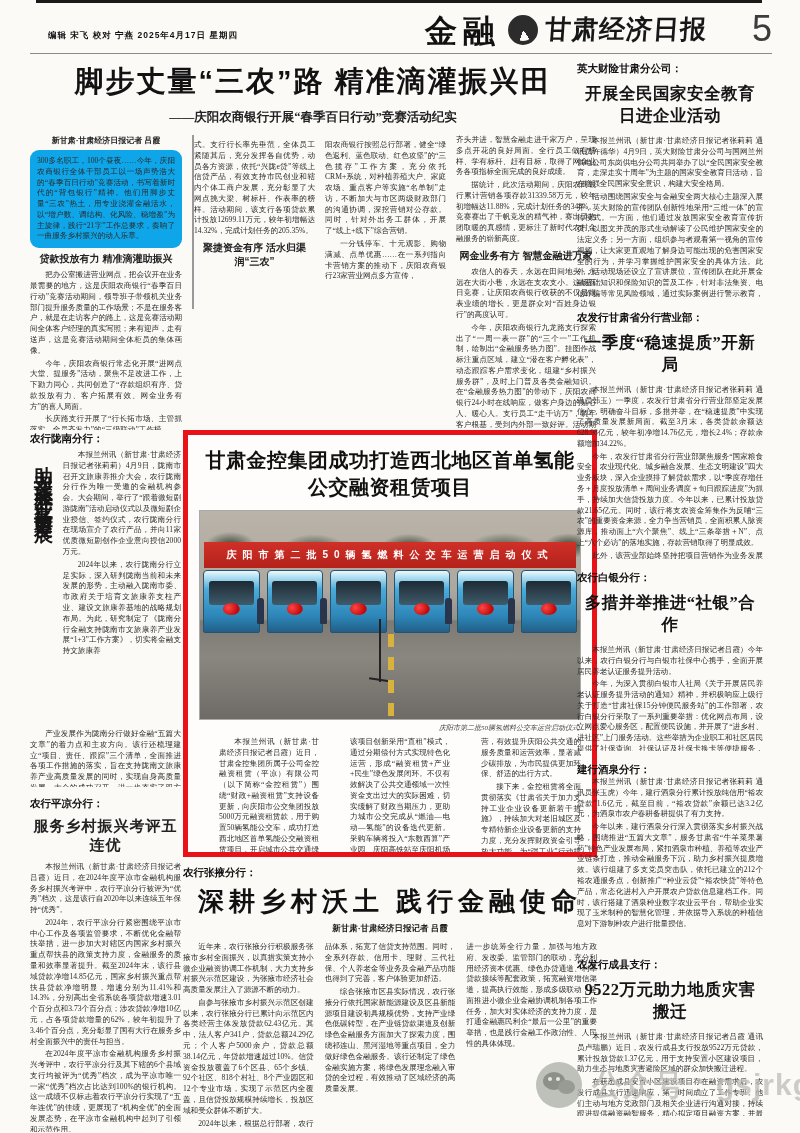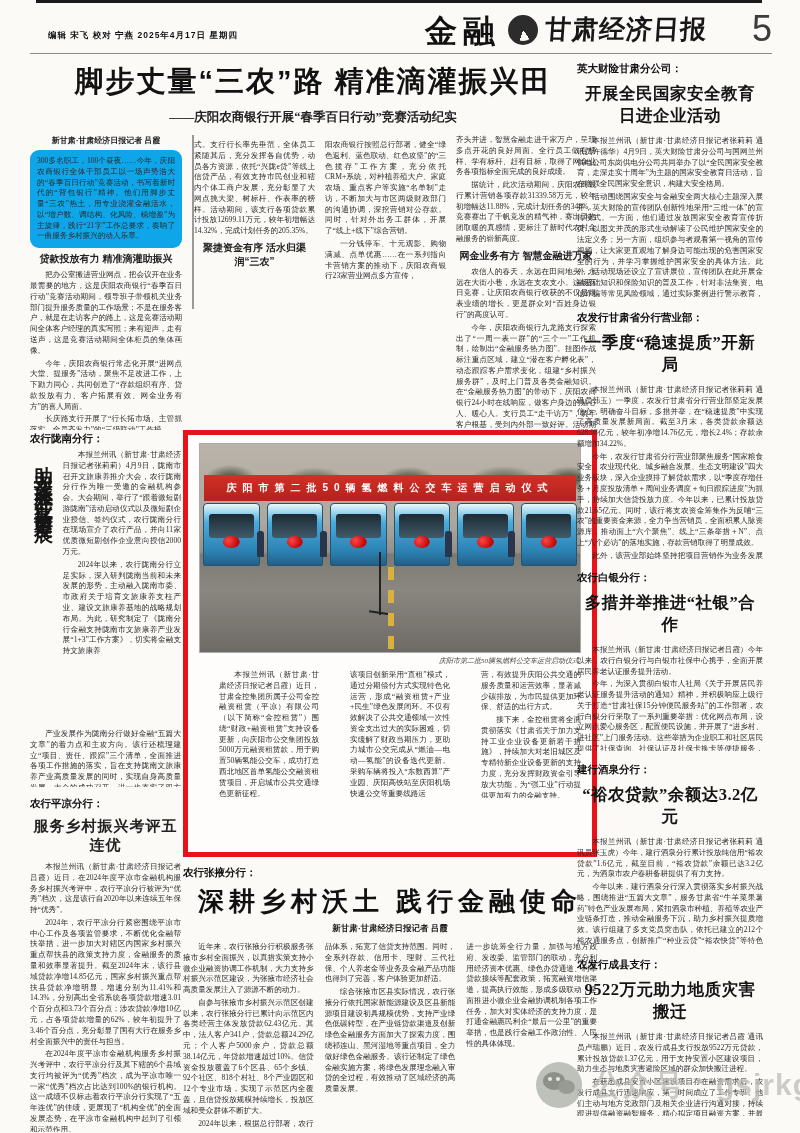--- a/index.html
+++ b/index.html
@@ -180,20 +180,21 @@
     <div class="lbl" style="margin-top:10px">农行平凉分行：</div>
     <div class="pl-headline">服务乡村振兴考评五连优</div>
     <div style="overflow:hidden">
       <p class="b">本报兰州讯（新甘肃·甘肃经济日报记者吕霞）近日，在2024年度平凉市金融机构服务乡村振兴考评中，农行平凉分行被评为“优秀”档次，这是该行自2020年以来连续五年保持“优秀”。</p>
       <p class="b">2024年，农行平凉分行紧密围绕平凉市中心工作及各项监管要求，不断优化金融帮扶举措，进一步加大对辖区内国家乡村振兴重点帮扶县的政策支持力度，金融服务的质量和效率显著提升。截至2024年末，该行县域贷款净增14.85亿元，国家乡村振兴重点帮扶县贷款净增明显，增速分别为11.41%和14.3%，分别高出全省系统各项贷款增速3.01个百分点和3.73个百分点；涉农贷款净增10亿元，占各项贷款增量的62%，较年初提升了3.46个百分点，充分彰显了国有大行在服务乡村全面振兴中的责任与担当。</p>
       <p class="b">在2024年度平凉市金融机构服务乡村振兴考评中，农行平凉分行及其下辖的6个县域支行均被评为“优秀”档次，成为平凉市唯一一家“优秀”档次占比达到100%的银行机构。这一成绩不仅标志着农行平凉分行实现了“五年连优”的佳绩，更展现了“机构全优”的全面发展态势，在平凉市金融机构中起到了引领和示范作用。</p>
     </div>
   </section>
 
   <section class="redbox">
+    <h2 class="h-title">甘肃金控集团成功打造西北地区首单氢能公交融资租赁项目</h2>
     <div class="photo-bus">
       <div class="bus-trees"></div>
       <div class="bus-banner">庆阳市第二批50辆氢燃料公交车运营启动仪式</div>
       <div class="bus-row">
         <div class="bus"></div>
         <div class="bus"></div>
         <div class="bus"></div>
         <div class="bus"></div>
         <div class="bus"></div>
         <div class="bus"></div>
@@ -258,21 +259,20 @@
     </div>
     <div class="r-art" style="height:180px">
       <div class="lbl">农行白银分行：</div>
       <div class="r-headline">多措并举推进“社银”合作</div>
       <p class="b">本报兰州讯（新甘肃·甘肃经济日报记者吕霞）今年以来，农行白银分行与白银市社保中心携手，全面开展居民养老认证服务提升活动。</p>
       <p class="b">今年，为深入贯彻白银市人社局《关于开展居民养老认证服务提升活动的通知》精神，并积极响应上级行关于打造“甘肃社保15分钟便民服务站”的工作部署，农行白银分行采取了一系列重要举措：优化网点布局，设立网点爱心服务区，配置便民设施，并开展了“进乡村、进社区”上门服务活动。这些举措为企业职工和社区居民提供了社保查询、社保认证及社保卡换卡等便捷服务，真正实现了让群众“少跑路、快办事、办好事”。截至目前，农行白银分行已成功开立二代社保卡4700余张，个人养老金账户35700余户；各网点协助查询1500余人次，协助认证300余人次，其中为行动不便的居民上门办理人社生物识别系统认证50余人次。</p>
 
     </div>
     <div class="r-art" style="height:183px">
       <div class="lbl">建行酒泉分行：</div>
-      <div class="r-headline">“裕农贷款”余额达3.2亿元</div>
       <p class="b">本报兰州讯（新甘肃·甘肃经济日报记者张莉莉 通讯员张玉虎）今年，建行酒泉分行累计投放纯信用“裕农贷款”1.6亿元，截至目前，“裕农贷款”余额已达3.2亿元，为酒泉市农户春耕备耕提供了有力支持。</p>
       <p class="b">今年以来，建行酒泉分行深入贯彻落实乡村振兴战略，围绕推进“五篇大文章”，服务甘肃省“牛羊菜果薯药”特色产业发展布局，紧扣酒泉市种植、养殖等农业产业链条打造，推动金融服务下沉，助力乡村振兴提质增效。该行组建了多支党员突击队，依托已建立的212个裕农通服务点，创新推广“种业云贷”“裕农快贷”等特色产品，常态化进村入户开展农户贷款信息建档工作。同时，该行搭建了酒泉种业数字农业云平台，帮助企业实现了玉米制种的智慧化管理，并依据导入系统的种植信息对下游制种农户进行批量授信。</p>
     </div>
     <div class="r-art" style="flex:1">
       <div class="lbl">农发行成县支行：</div>
       <div class="r-headline">9522万元助力地质灾害搬迁</div>
       <p class="b">本报兰州讯（新甘肃·甘肃经济日报记者吕霞 通讯员卢瑞鹏）近日，农发行成县支行投放9522万元贷款，累计投放贷款1.37亿元，用于支持安置小区建设项目，助力生态与地质灾害避险区域的群众加快搬迁进程。</p>
       <p class="b">在获悉成县安置小区建设项目存在融资需求后，农发行成县支行迅速响应，第一时间成立了工作专班。他们主动与地方党政部门及相关企业进行沟通对接，持续跟进提供融资融智服务，精心拟定项目融资方案，并最终促成贷款及时落地投放。该项目作为成县的重点民生工程，其实施将为县域内处于地质灾害威胁区的17个乡镇、地震灾害危险区的814户群众提供安全、稳固的居住场所，从根本上消除自然灾害对群众生命财产安全的威胁。</p>
 
     </div>

